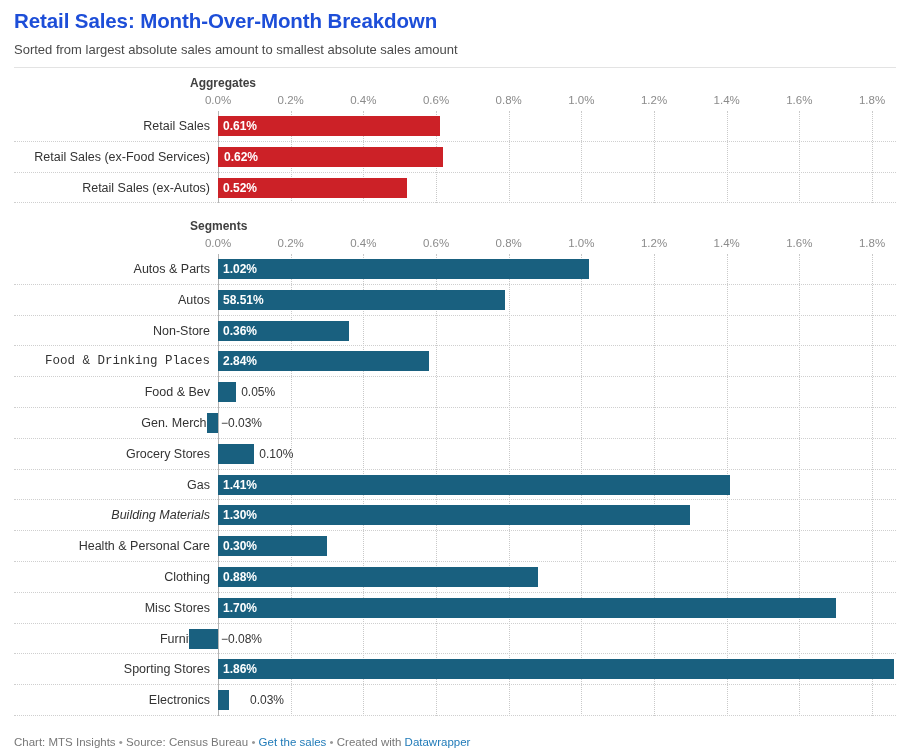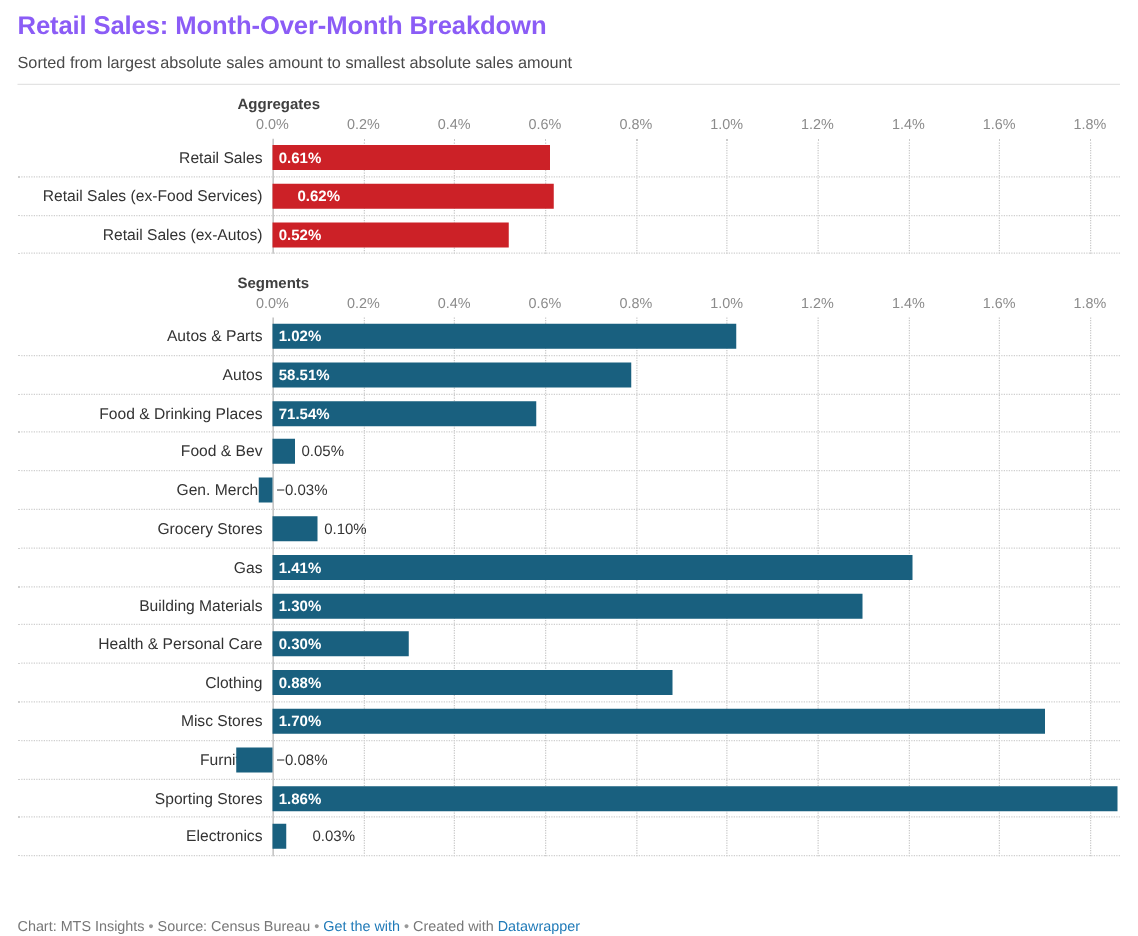--- a/index.html
+++ b/index.html
@@ -18,21 +18,21 @@
   .page {
     position: relative;
     width: 910px;
     height: 749px;
     box-sizing: border-box;
     padding: 0 14px;
   }
   .title {
     font-size: 20.5px;
     font-weight: bold;
-    color: #8b5cf6;
+    color: #1d4ed8;
     margin: 9px 0 0 0;
     letter-spacing: -0.1px;
   }
   .subtitle {
     font-size: 13px;
     color: #4a4a4a;
     margin: 9px 0 0 0;
   }
   .rule {
     height: 1px;
@@ -195,21 +195,21 @@
             <div class="bar-area">
               <div class="bar" style="background: rgb(204, 33, 39); left: 204px; width: 221.633px;"></div>
               <div class="bar-value inside" style="left: 209px;">0.61%</div>
             </div>
             <div class="sep"></div>
           </div>
           <div class="row">
             <div class="row-label" style="right: 678px;">Retail Sales (ex-Food Services)</div>
             <div class="bar-area">
               <div class="bar" style="background: rgb(204, 33, 39); left: 204px; width: 225.267px;"></div>
-              <div class="bar-value inside" style="left: 224px;">0.62%</div>
+              <div class="bar-value inside" style="left: 210px;">0.62%</div>
             </div>
             <div class="sep"></div>
           </div>
           <div class="row">
             <div class="row-label" style="right: 678px;">Retail Sales (ex-Autos)</div>
             <div class="bar-area">
               <div class="bar" style="background: rgb(204, 33, 39); left: 204px; width: 188.933px;"></div>
               <div class="bar-value inside" style="left: 209px;">0.52%</div>
             </div>
             <div class="sep"></div>
@@ -256,24 +256,32 @@
           </div>
           <div class="row">
             <div class="row-label" style="right: 678px;">Autos</div>
             <div class="bar-area">
               <div class="bar" style="background: rgb(25, 96, 127); left: 204px; width: 287.033px;"></div>
               <div class="bar-value inside" style="left: 209px;">58.51%</div>
             </div>
             <div class="sep"></div>
           </div>
           <div class="row">
-            <div class="row-label" style="right: 678px;">Food &amp; Drinking Places</div>
+            <div class="row-label" style="right: 678px;">Non-Store</div>
+            <div class="bar-area">
+              <div class="bar" style="background: rgb(25, 96, 127); left: 204px; width: 130.8px;"></div>
+              <div class="bar-value inside" style="left: 209px;">0.36%</div>
+            </div>
+            <div class="sep"></div>
+          </div>
+          <div class="row">
+            <div class="row-label" style="right: 678px; font-family: Liberation Mono, monospace;">Food &amp; Drinking Places</div>
             <div class="bar-area">
               <div class="bar" style="background: rgb(25, 96, 127); left: 204px; width: 210.733px;"></div>
-              <div class="bar-value inside" style="left: 209px;">71.54%</div>
+              <div class="bar-value inside" style="left: 209px;">2.84%</div>
             </div>
             <div class="sep"></div>
           </div>
           <div class="row">
             <div class="row-label" style="right: 678px;">Food &amp; Bev</div>
             <div class="bar-area">
               <div class="bar" style="background: rgb(25, 96, 127); left: 204px; width: 18.1667px;"></div>
               <div class="bar-value outside" style="left: 227.167px;">0.05%</div>
             </div>
             <div class="sep"></div>
@@ -296,21 +304,21 @@
           </div>
           <div class="row">
             <div class="row-label" style="right: 678px;">Gas</div>
             <div class="bar-area">
               <div class="bar" style="background: rgb(25, 96, 127); left: 204px; width: 512.3px;"></div>
               <div class="bar-value inside" style="left: 209px;">1.41%</div>
             </div>
             <div class="sep"></div>
           </div>
           <div class="row">
-            <div class="row-label" style="right: 678px;">Building Materials</div>
+            <div class="row-label" style="right: 678px; font-style: italic;">Building Materials</div>
             <div class="bar-area">
               <div class="bar" style="background: rgb(25, 96, 127); left: 204px; width: 472.333px;"></div>
               <div class="bar-value inside" style="left: 209px;">1.30%</div>
             </div>
             <div class="sep"></div>
           </div>
           <div class="row">
             <div class="row-label" style="right: 678px;">Health &amp; Personal Care</div>
             <div class="bar-area">
               <div class="bar" style="background: rgb(25, 96, 127); left: 204px; width: 109px;"></div>
@@ -360,19 +368,19 @@
           </div>
         </div>
     </div>
   </div>
 
   <div class="footer">
     <span>Chart: MTS Insights</span>
     <span class="sep-dot">•</span>
     <span>Source: Census Bureau</span>
     <span class="sep-dot">•</span>
-    <a href="#">Get the with</a>
+    <a href="#">Get the sales</a>
     <span class="sep-dot">•</span>
     <span>Created with</span>
     <a href="#">Datawrapper</a>
   </div>
 
 </div>
 
 </body></html>

